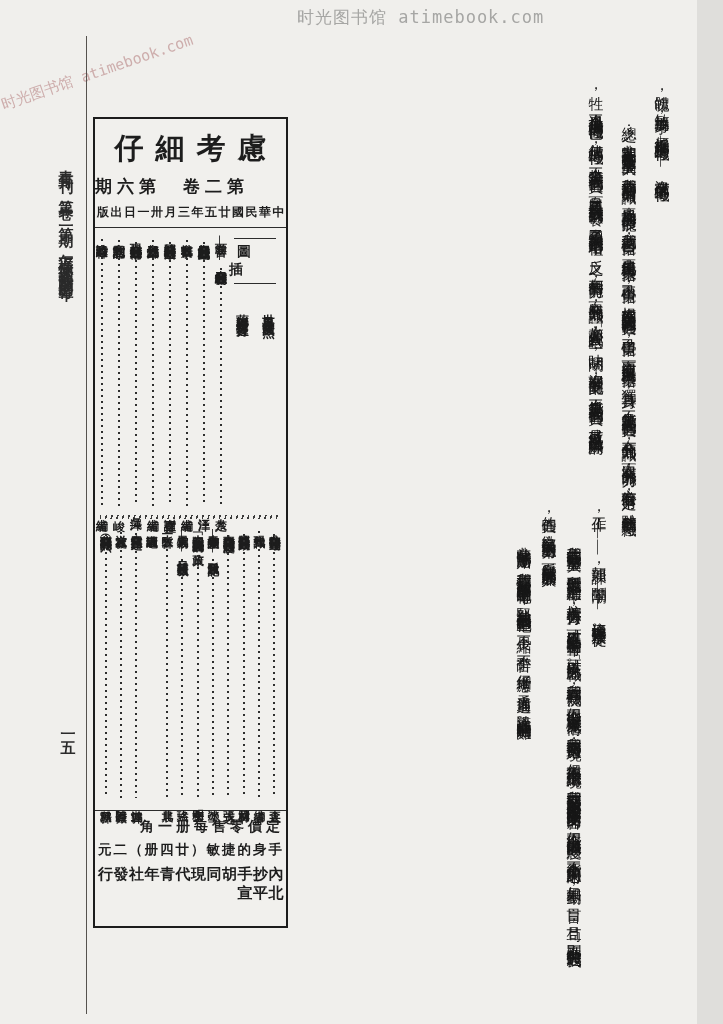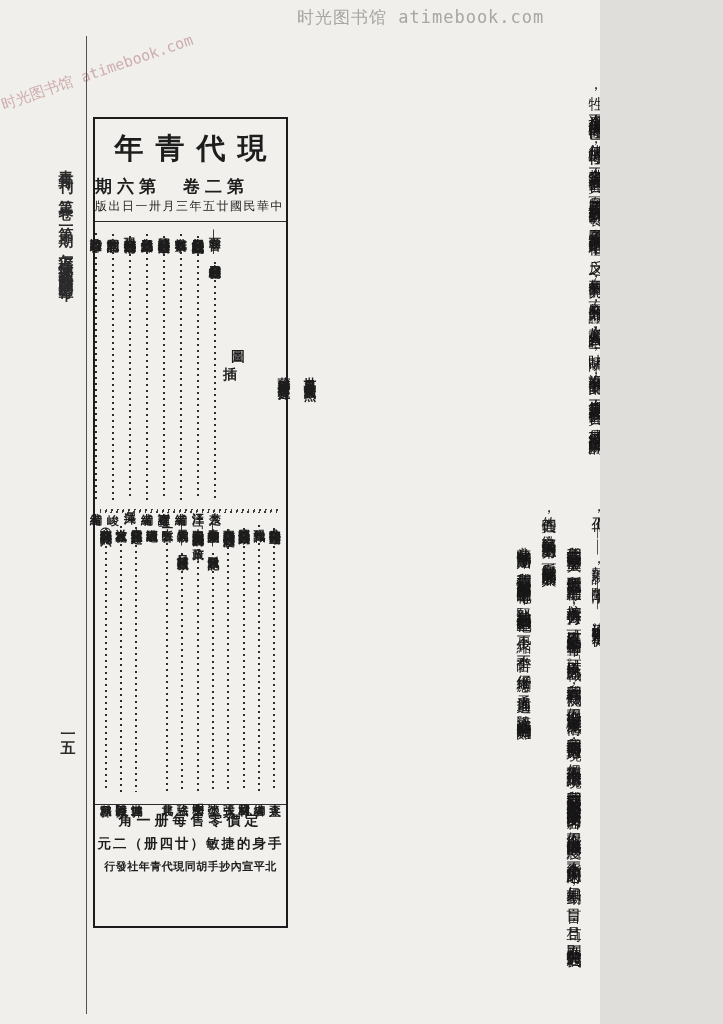--- a/index.html
+++ b/index.html
@@ -1,17 +1,17 @@
 <!DOCTYPE html>
 <html><head>
 <meta charset="utf-8">
 <style>
   html,body{margin:0;padding:0;}
   body{background:#dfdedb;font-family:"Liberation Serif","DejaVu Serif",serif;}
-  .page{position:relative;width:600px;height:1024px;background:#f0efec;overflow:hidden;color:#1d1d1d;}
+  .page{position:relative;width:697px;height:1024px;background:#f0efec;overflow:hidden;color:#1d1d1d;}
   
   .wm-center{position:absolute;left:297px;top:6px;font-size:17px;color:#a6a6a4;
     font-family:"DejaVu Sans Mono","Liberation Mono",monospace;letter-spacing:1px;}
   .wm-left{position:absolute;left:2px;top:96px;width:290px;transform:rotate(-19deg);
     transform-origin:left center;font-size:15px;color:rgba(184,132,132,0.62);
     font-family:"DejaVu Sans Mono","Liberation Mono",monospace;}
   
   .gutter{position:absolute;left:86px;top:36px;width:1px;height:978px;background:#55524e;}
   .margin-strip{position:absolute;left:56px;top:158px;writing-mode:vertical-rl;
     font-size:15px;letter-spacing:3px;font-weight:bold;color:#2a2a2a;}
@@ -22,43 +22,43 @@
   .vtext p{margin:0;text-indent:2em;}
   .block-top{left:272px;top:84px;width:406px;height:428px;line-height:33px;letter-spacing:1.2px;}
   .block-top p.cont{text-indent:0;}
   .block-bottom{left:303px;top:505px;width:308px;height:438px;line-height:25px;letter-spacing:1.1px;}
   
   .ad-box{position:absolute;left:93px;top:117px;width:191px;height:807px;
     border:2px solid #1c1c1c;background:#f1f0ed;}
   .ad-title{text-align:center;font-size:29px;font-weight:bold;letter-spacing:12px;
     margin-top:10px;text-indent:12px;}
   .ad-issue{text-align:left;font-size:17px;font-weight:bold;letter-spacing:5px;margin-top:6px;}
-  .ad-date{text-align:left;font-size:12px;font-weight:normal;letter-spacing:1.5px;}
+  .ad-date{text-align:right;font-size:12px;font-weight:bold;letter-spacing:1.5px;margin-top:6px;}
   .hr{border-top:1px solid #2c2c2c;margin:6px 0 0 0;}
   .toc-upper-row{display:flex;flex-direction:row-reverse;height:284px;padding:6px 5px 2px 3px;box-sizing:border-box;}
-  .illus{width:58px;display:flex;flex-direction:row;align-items:center;}
+  .illus{width:58px;display:flex;flex-direction:column;align-items:center;}
   .illus-rule{width:42px;border-top:1.5px solid #2c2c2c;margin:4px 0;}
   .illus-head{font-size:14px;font-weight:bold;letter-spacing:8px;text-indent:8px;}
   .illus-items{display:flex;flex-direction:row-reverse;gap:9px;margin-top:16px;}
   .illus-items .vcol{writing-mode:vertical-rl;font-size:12.5px;letter-spacing:2px;font-weight:bold;}
   .toc-list{flex:1;display:flex;flex-direction:row-reverse;justify-content:space-between;}
   .toc-col{writing-mode:vertical-rl;display:flex;align-items:center;font-size:12px;letter-spacing:0.5px;}
   .t-title{font-weight:bold;}
   .t-leader{flex:1;align-self:center;width:2px;min-height:8px;margin:3px 0;
     background:repeating-linear-gradient(to bottom,#2e2e2e 0 2px,transparent 2px 6px);}
   .t-author{font-weight:bold;}
   .wavy{height:4px;margin:3px 5px;
     background:repeating-linear-gradient(105deg,#3a3a3a 0 1.5px,transparent 1.5px 5.5px);}
   .toc-lower{height:282px;padding:4px 4px 2px 3px;box-sizing:border-box;}
   .toc-lower .toc-col{font-size:11.5px;}
   .pricing{padding:7px 2px 4px 2px;}
-  .pricing div{text-align:center;font-weight:bold;}
+  .pricing div{text-align:right;font-weight:bold;}
   .price-1{font-size:14px;letter-spacing:4px;}
   .price-2,.price-3{font-size:13.5px;letter-spacing:2px;margin-top:5px;}
-  .price-4{font-size:11px;letter-spacing:0.5px;margin-top:6px;}
+  .price-4{font-size:15px;letter-spacing:0.5px;margin-top:6px;}
 </style>
 </head>
 <body>
 
 <div class="page">
 
   <div class="wm-center">时光图书馆 atimebook.com</div>
   <div class="wm-left">时光图书馆 atimebook.com</div>
 
   <div class="gutter"></div>
@@ -70,21 +70,21 @@
     <p>總之：非常期間青年的責任是非常重大的，我們要增加自己的知識，也要增加自己的技能；我們要自己覺悟，也要使得民衆覺悟；自己不覺悟，根本便談不到負起救國的責任；自己覺悟了，而沒有使得一般民衆覺悟，獨善其身，不能算是盡了我們的責任；有充分的知識，而沒有充分的能力，心有餘而力不足，雖然我們願意犧牲，也不過是無代價的犧牲而已，無代價的犧牲，不特未算盡了我們的責任，而且辜負了民族對我們的供養，辜負了國家對我們的培植了！反之，有相當的能力，而無充分的知識，亦必如「盲人瞎馬」，一味胡鬧，沒有理智的支配，也不能算是盡了我們的責任，或且做了擾亂自己陣線的</p>
   </div>
 
   <div class="vtext block-bottom">
     <p style="text-indent:0;">工作，——如罷課，鬧學潮——這樣便簡直變作叛徒了。</p>
     <p>我們的責任既然非常重大，所以我們要立下一定的標準，按着標準去力行，才可以算得上非常時期的青年，才可以「克盡厥職」。我們固應有熱忱，但不能不以理智來克服感情；我們固然要應付環境，但首先不能不認清環境；我們固然要以敏捷的手段來解除民族國家所受的痛苦，但不能不出之以鎮靜的態度，不能不作須臾的忍耐；如果衝動，盲目，苟且，則不特不能負起我們的責任，欲復興民族的生力軍，反而變成葬送民族的罪人了。</p>
     <p>非常時代漸漸開始了！我們趕快起來做一個非常時期的青年吧！堅毅地負起我們的重任吧！不畏縮！不辭苦！仔細考慮！勇邁前進！跨過這非常時期的難關。</p>
   </div>
 
   <div class="ad-box">
-    <div class="ad-title">年青代現</div>
+    <div class="ad-title">仔細考慮</div>
     <div class="ad-issue">期六第　卷二第</div>
     <div class="ad-date">版出日一卅月三年五廿國民華中</div>
     <div class="hr"></div>
 
     <div class="toc-upper-row">
       <div class="illus">
         <div class="illus-rule"></div>
         <div class="illus-head">圖　插</div>
         <div class="illus-rule"></div>
         <div class="illus-items">

